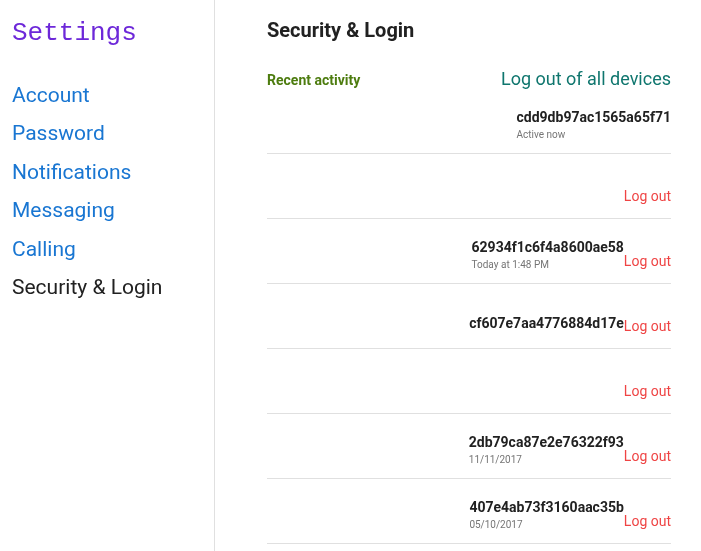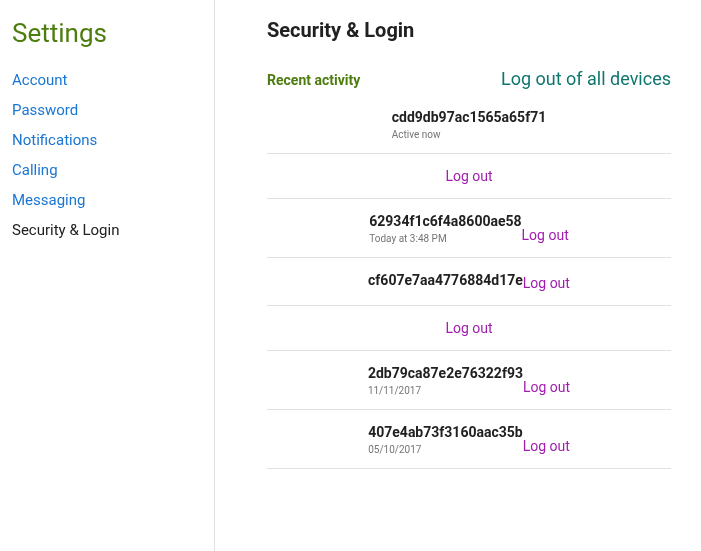--- a/index.html
+++ b/index.html
@@ -13,26 +13,27 @@
     }
     .sidebar {
       width: 215px;
       padding: 18px 20px 0 12px;
       border-right: 1px solid #e0e0e0;
       flex-shrink: 0;
     }
     .sidebar-title {
       font-size: 26px;
       font-weight: 400;
-      color: #4d7c0f;
-      margin-bottom: 22px;
+      color: #6d28d9;
+      margin-bottom: 33px;
+      font-family: Liberation Mono, monospace;
     }
     .nav-item {
       display: block;
-      font-size: 15px;
+      font-size: 21px;
       line-height: 1.4;
       margin-bottom: 9px;
       color: #1976d2;
       text-decoration: none;
       cursor: pointer;
     }
     .nav-item.active {
       color: #212121;
       cursor: default;
     }
@@ -64,21 +65,21 @@
       text-decoration: none;
       cursor: pointer;
       padding-left: 27px;
     }
     .session-list {
     }
     .session {
       border-bottom: 1px solid #e0e0e0;
       padding: 14px 0 13px 0;
       display: flex;
-      justify-content: center;
+      justify-content: flex-end;
       align-items: flex-end;
     }
     .session:first-child {
       padding-top: 2px;
     }
     .session-info {
       display: flex;
       flex-direction: column;
     }
     .session-id {
@@ -86,37 +87,38 @@
       font-weight: 700;
       color: #212121;
       margin-bottom: 4px;
     }
     .session-status {
       font-size: 10px;
       color: #757575;
     }
     .session-logout {
       font-size: 14px;
-      color: #a21caf;
+      color: #ef4444;
       text-decoration: none;
       cursor: pointer;
       padding-bottom: 1px;
+      margin-top: 20px;
     }
   </style>
 </head>
 <body>
 
 <nav class="sidebar">
   <h1 class="sidebar-title">Settings</h1>
   <div id="nav-list">
       <a class="nav-item">Account</a>
       <a class="nav-item">Password</a>
       <a class="nav-item">Notifications</a>
+      <a class="nav-item">Messaging</a>
       <a class="nav-item">Calling</a>
-      <a class="nav-item">Messaging</a>
       <a class="nav-item active">Security &amp; Login</a>
     </div>
 </nav>
 
 <main class="main">
   <h2 class="main-title">Security &amp; Login</h2>
   <div class="section-header">
     <span class="section-label">Recent activity</span>
     <a class="link-action">Log out of all devices</a>
   </div>
@@ -126,21 +128,21 @@
           <div class="session-id">cdd9db97ac1565a65f71</div>
           <div class="session-status">Active now</div>
         </div>
       </div>
       <div class="session">
         <a class="session-logout">Log out</a>
       </div>
       <div class="session">
         <div class="session-info">
           <div class="session-id">62934f1c6f4a8600ae58</div>
-          <div class="session-status">Today at 3:48 PM</div>
+          <div class="session-status">Today at 1:48 PM</div>
         </div>
         <a class="session-logout">Log out</a>
       </div>
       <div class="session">
         <div class="session-info">
           <div class="session-id">cf607e7aa4776884d17e</div>
         </div>
         <a class="session-logout">Log out</a>
       </div>
       <div class="session">

